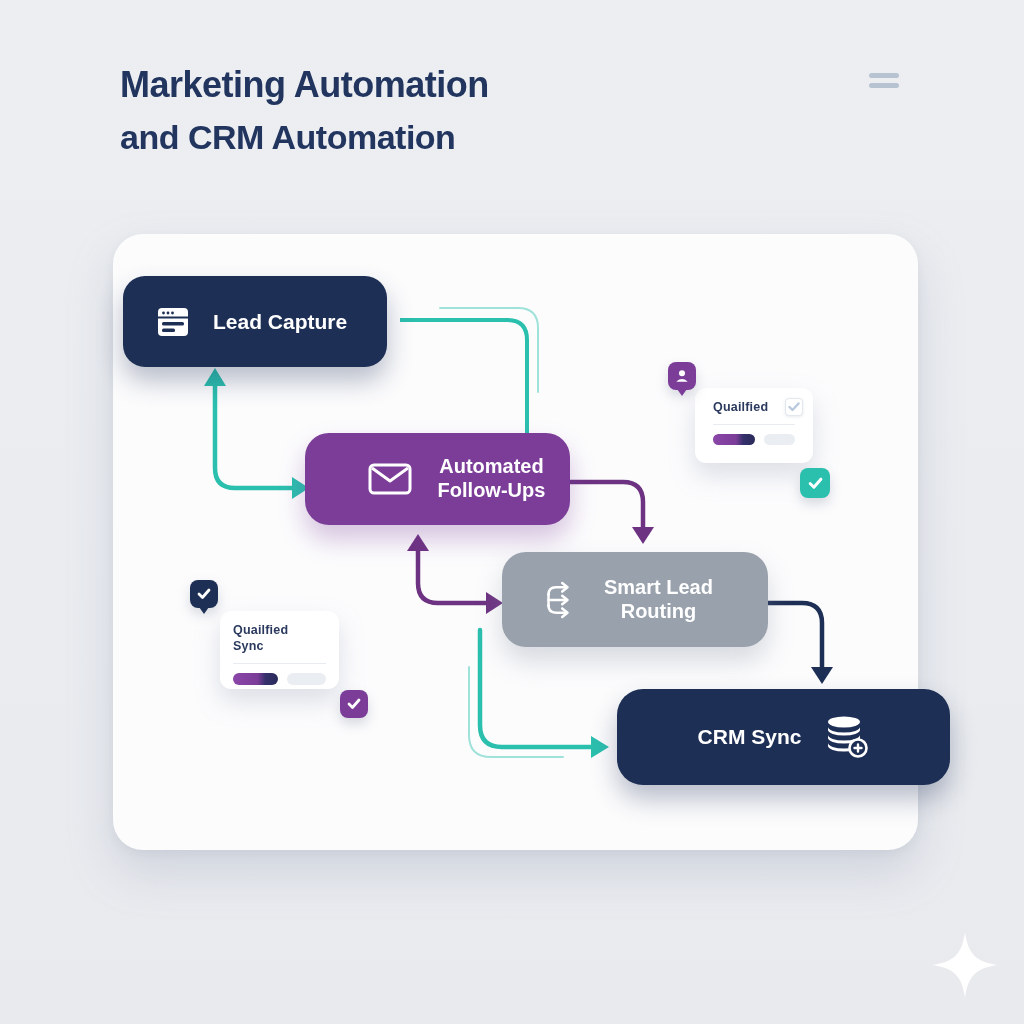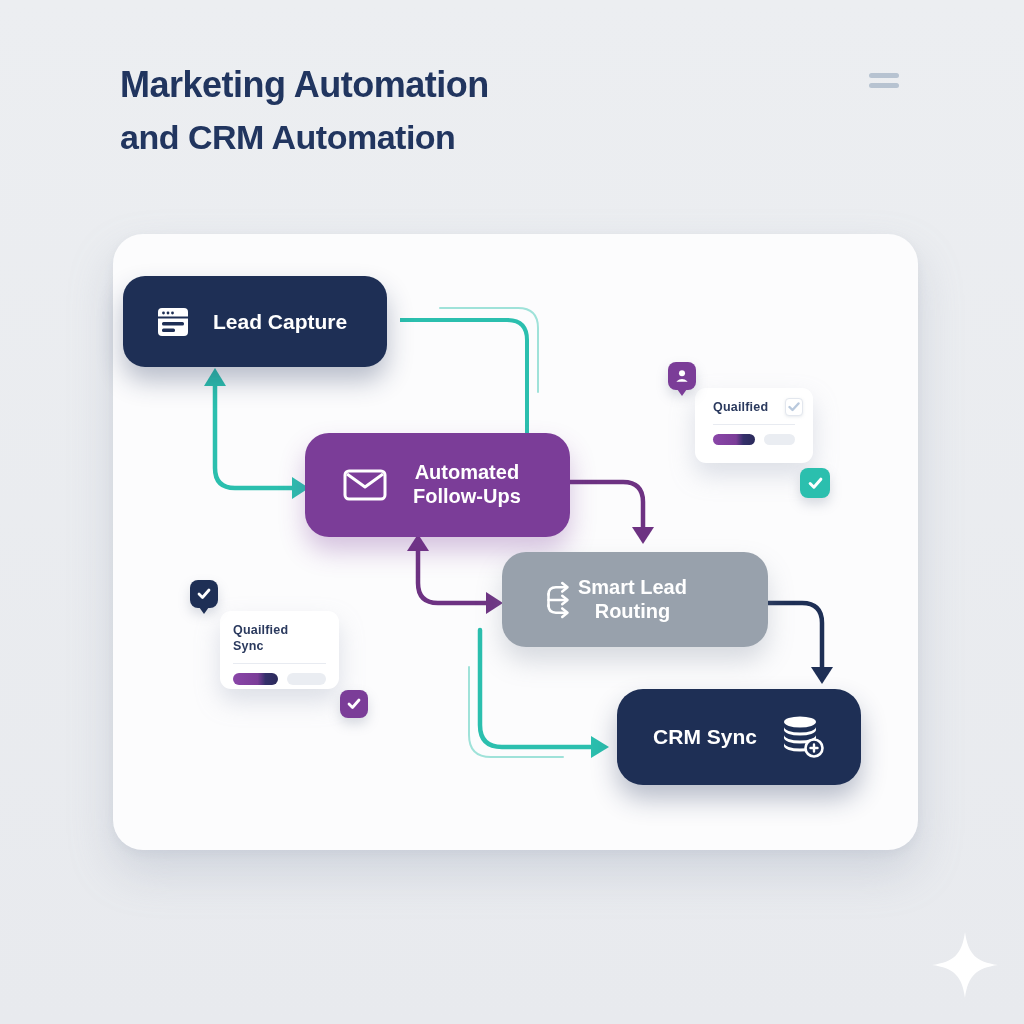--- a/index.html
+++ b/index.html
@@ -44,35 +44,35 @@
     font-weight:700;
   }
   .node-lead-capture {
     left:123px; top:276px; width:264px; height:91px;
     background: var(--navy); border-radius:22px;
     box-shadow: 0 14px 26px rgba(30,47,85,0.30);
     padding-left:32px; gap:22px;
   }
   .node-lead-capture .lbl { font-size:21px; }
   .node-follow-ups {
-    left:305px; top:433px; width:265px; height:104px;
+    left:305px; top:433px; width:265px; height:92px;
     background: var(--purple); border-radius:24px;
     box-shadow: 0 14px 26px rgba(123,61,152,0.30);
-    padding-left:38px; gap:26px;
+    padding-left:38px; gap:26px;justify-content:center;
   }
   .node-follow-ups .lbl, .node-routing .lbl { font-size:20px; line-height:1.18; text-align:center; }
   .node-routing {
     left:502px; top:552px; width:266px; height:95px;
     background: var(--gray-node); border-radius:24px;
     box-shadow: 0 14px 26px rgba(130,140,155,0.30);
-    padding-left:36px; 
+    padding-left:36px; gap:26px;
   }
   .node-routing .lbl { text-align:center; }
   .node-crm {
-    left:617px; top:689px; width:244px; height:96px;
+    left:617px; top:689px; width:333px; height:96px;
     background: var(--navy); border-radius:26px;
     box-shadow: 0 14px 26px rgba(30,47,85,0.30);
     justify-content:center; gap:22px;
   }
   .node-crm .lbl { font-size:21px; }
 
   
   .mini-card {
     background:#fff; border-radius:11px;
     box-shadow: 0 12px 24px rgba(160,170,188,0.35);

